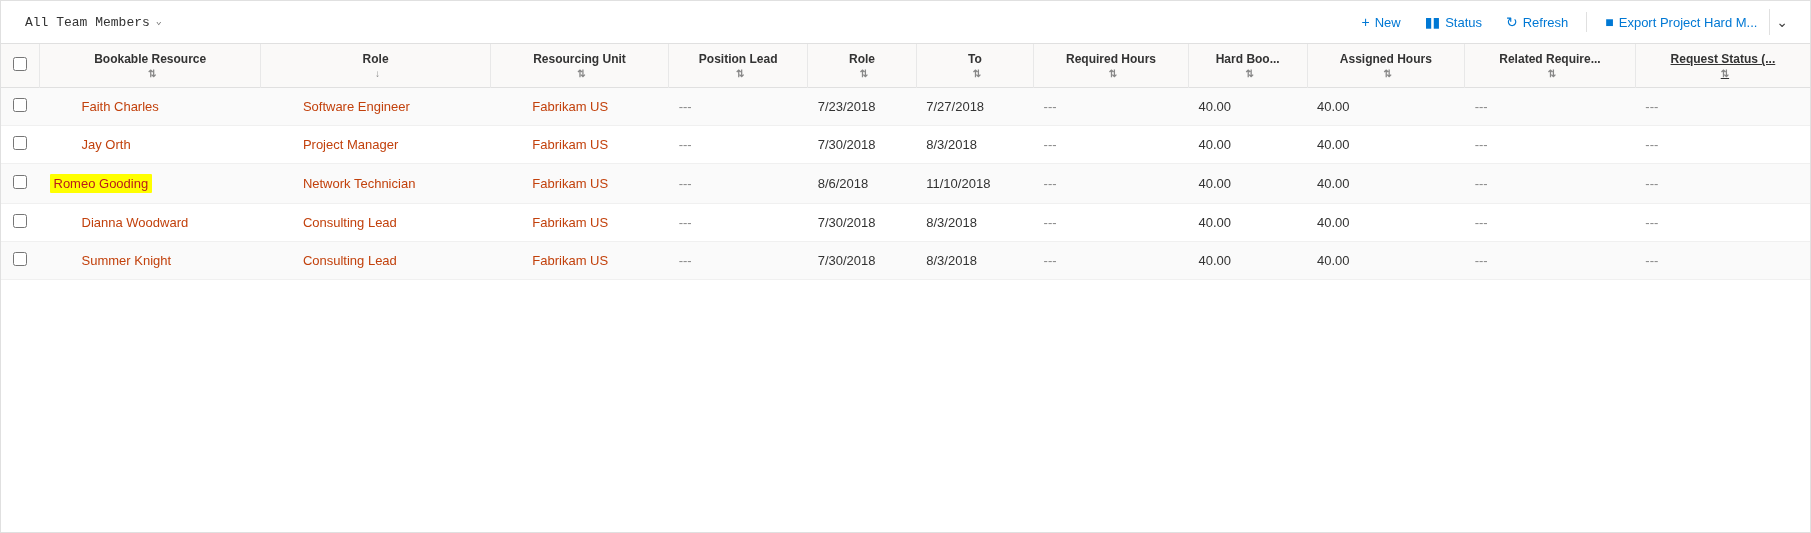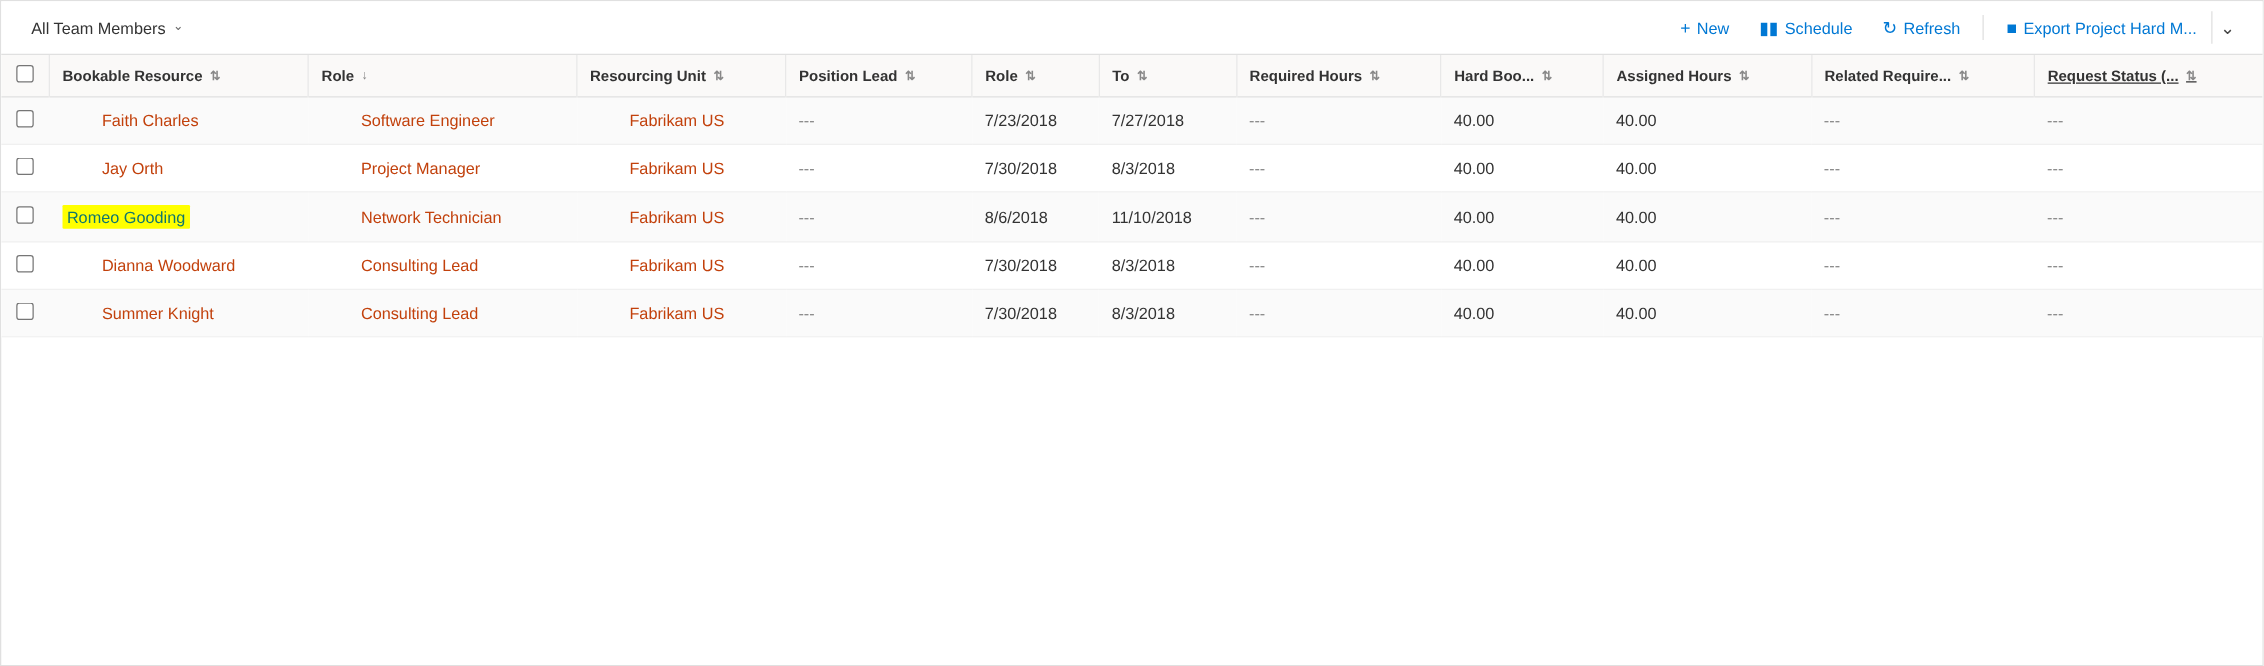--- a/index.html
+++ b/index.html
@@ -59,20 +59,21 @@
       gap: 4px;
     }
     .filter-dropdown {
       display: flex;
       gap: 6px;
       font-size: 13px;
       color: #333;
       cursor: pointer;
       padding: 4px 8px;
       border-radius: 2px;
+      font-family: Liberation Mono, monospace;
     }
     .chevron-icon { font-size: 10px; color: #666; }
     .toolbar-spacer { flex: 1; }
     .toolbar-btn {
       display: flex;
       align-items: center;
       gap: 5px;
       padding: 5px 10px;
       cursor: pointer;
       border: none;
@@ -160,60 +161,61 @@
     }
     .td-link {
       color: #c2410c;
       cursor: pointer;
       margin-left: 32px;
     }
     .td-highlight {
       background: #ffff00;
       padding: 2px 4px;
       border-radius: 1px;
-      color: #0f766e;
+      color: #b91c1c;
       cursor: pointer;
       display: inline-block;
     }
     .td-muted { color: #888; }
     .checkbox-cell {
       width: 36px;
       padding: 10px 12px;
     }
     .header-checkbox {
       width: 14px;
       height: 14px;
       cursor: pointer;
       accent-color: #0078d4;
     }
     .th-content {
       display: flex;
       align-items: center;
       gap: 2px;
+      flex-direction: column;
     }
   </style>
 </head>
 <body>
 
 <div class="page-wrapper">
 
 
   <div class="toolbar">
     <div class="filter-dropdown">
       <span>All Team Members</span>
       <span class="chevron-icon">⌄</span>
     </div>
     <div class="toolbar-spacer"></div>
     <button class="toolbar-btn new-btn">
       <span class="btn-icon">+</span>
       <span>New</span>
     </button>
     <button class="toolbar-btn">
       <span class="btn-icon">▮▮</span>
-      <span>Schedule</span>
+      <span>Status</span>
     </button>
     <button class="toolbar-btn">
       <span class="btn-icon">↻</span>
       <span>Refresh</span>
     </button>
     <div class="toolbar-separator"></div>
     <button class="toolbar-btn export-btn">
       <span class="btn-icon">■</span>
       <span>Export Project Hard M...</span>
     </button>

